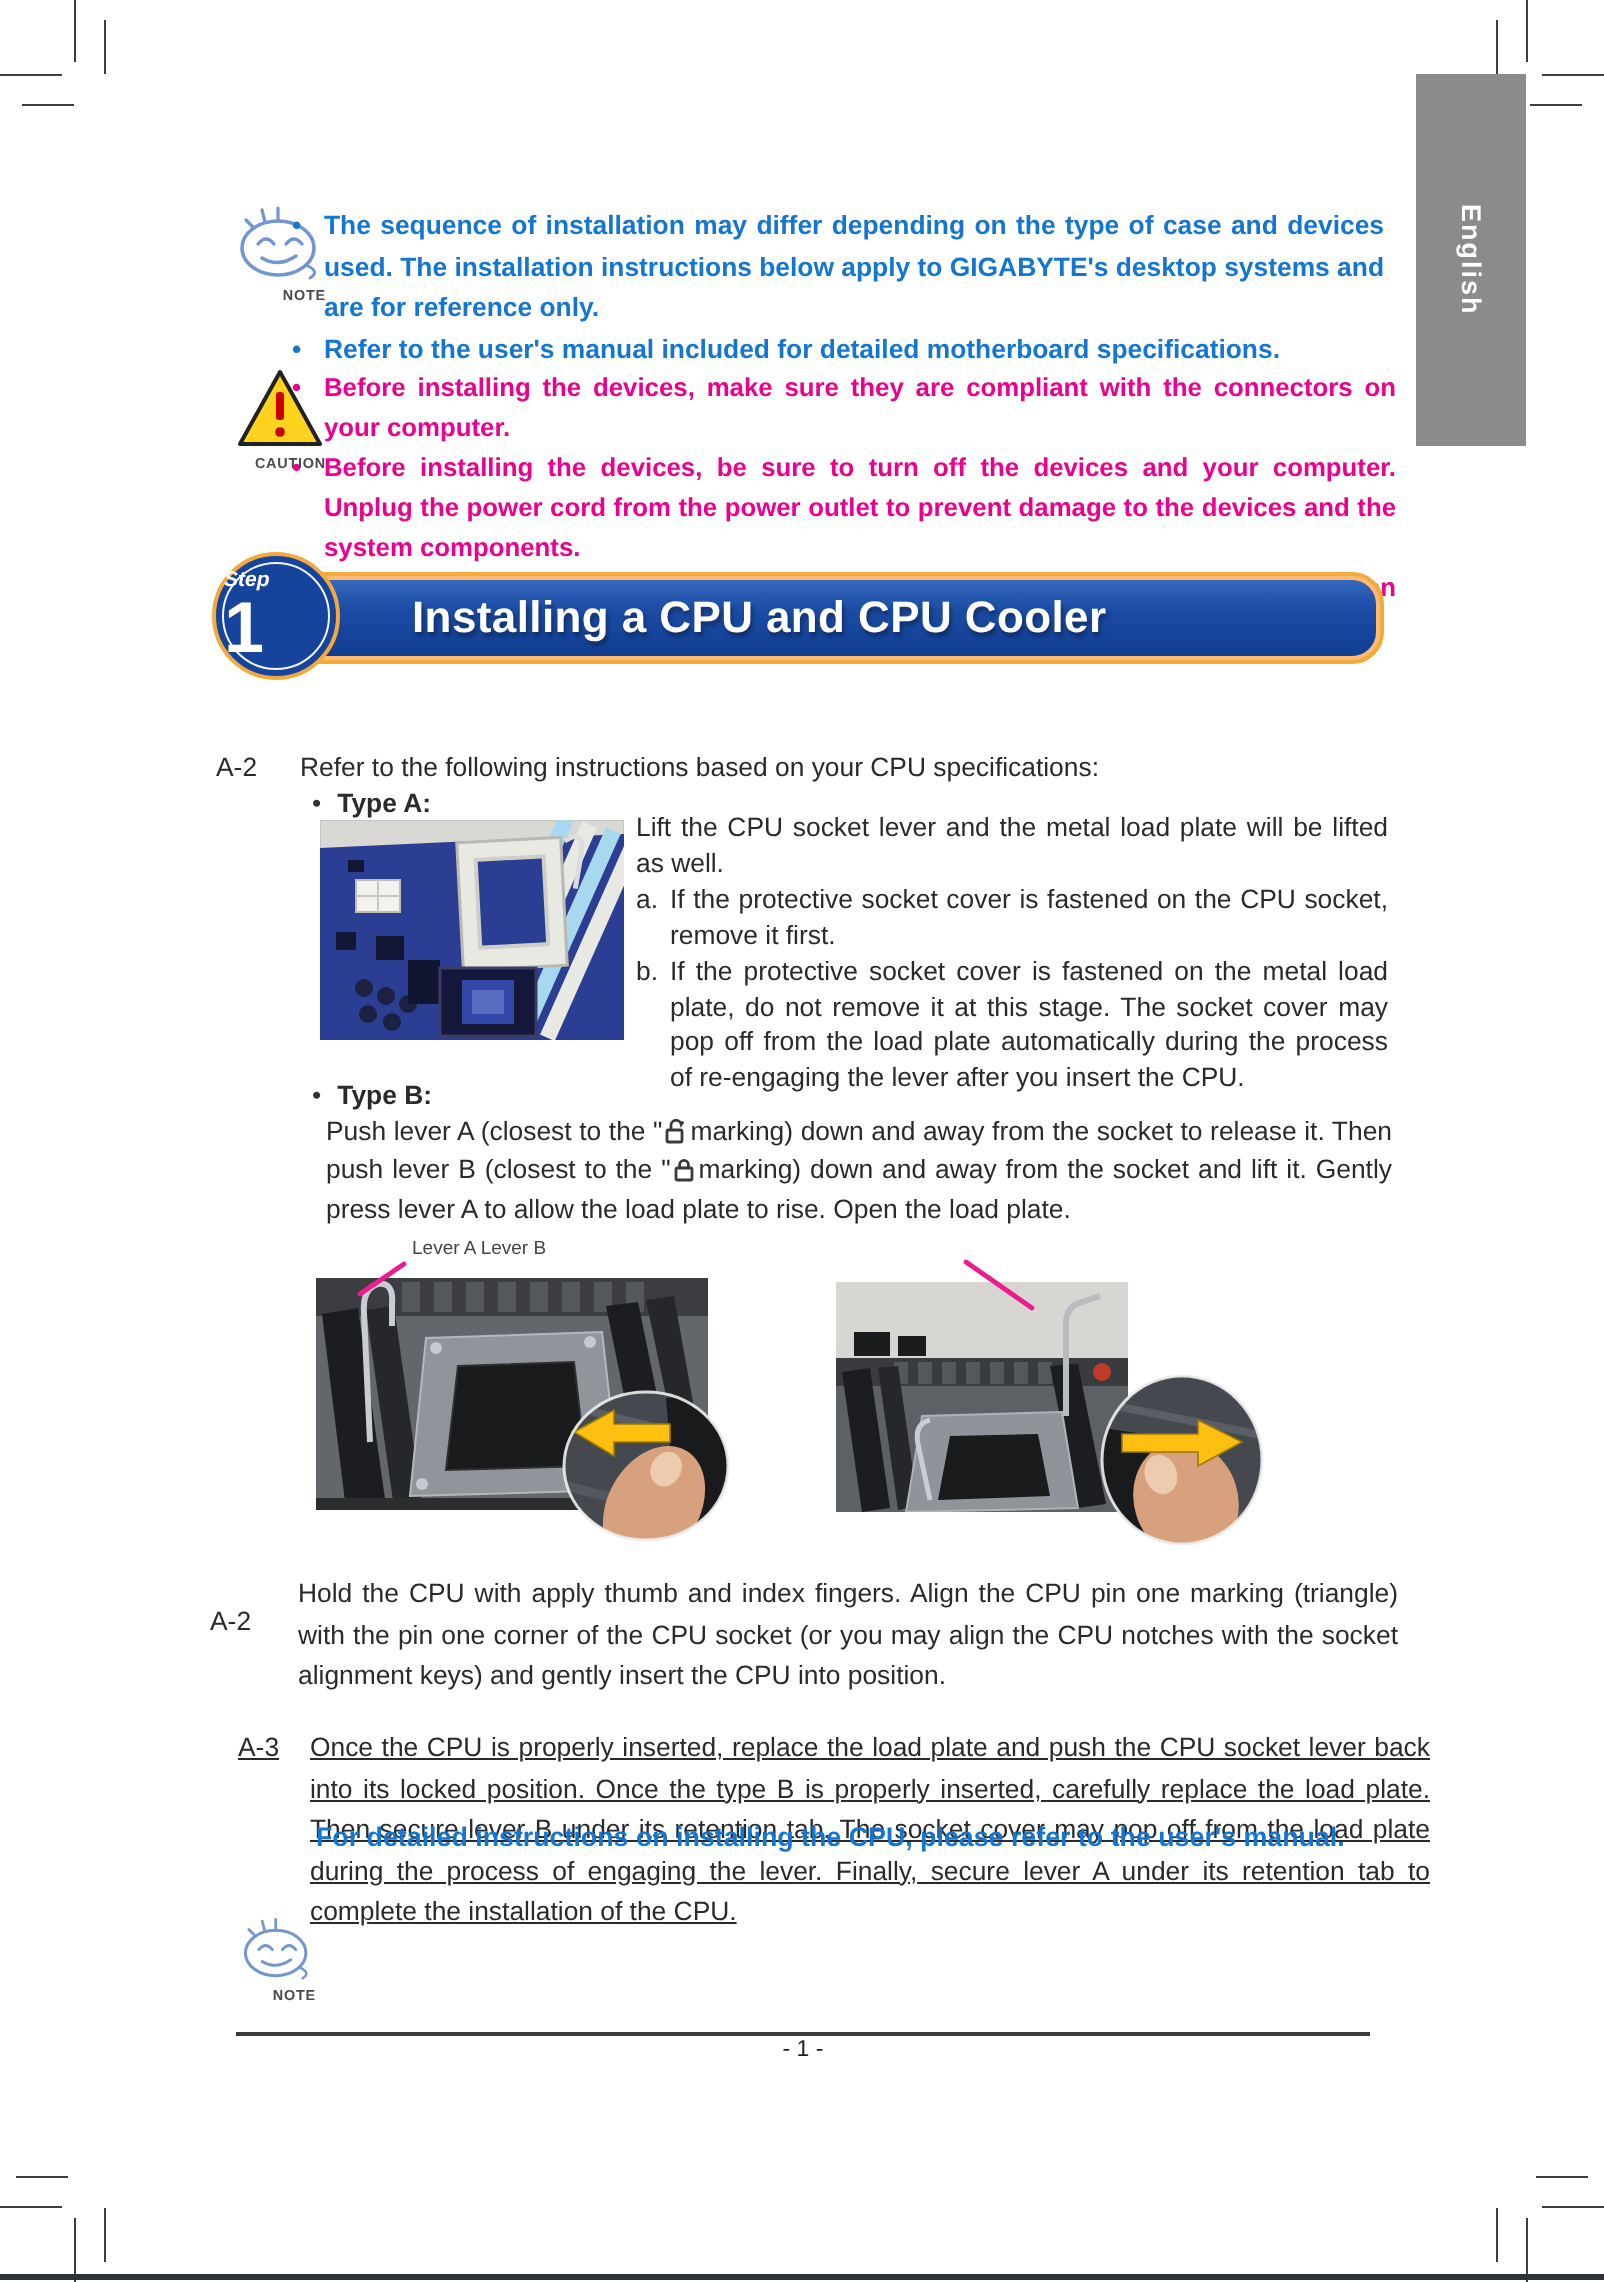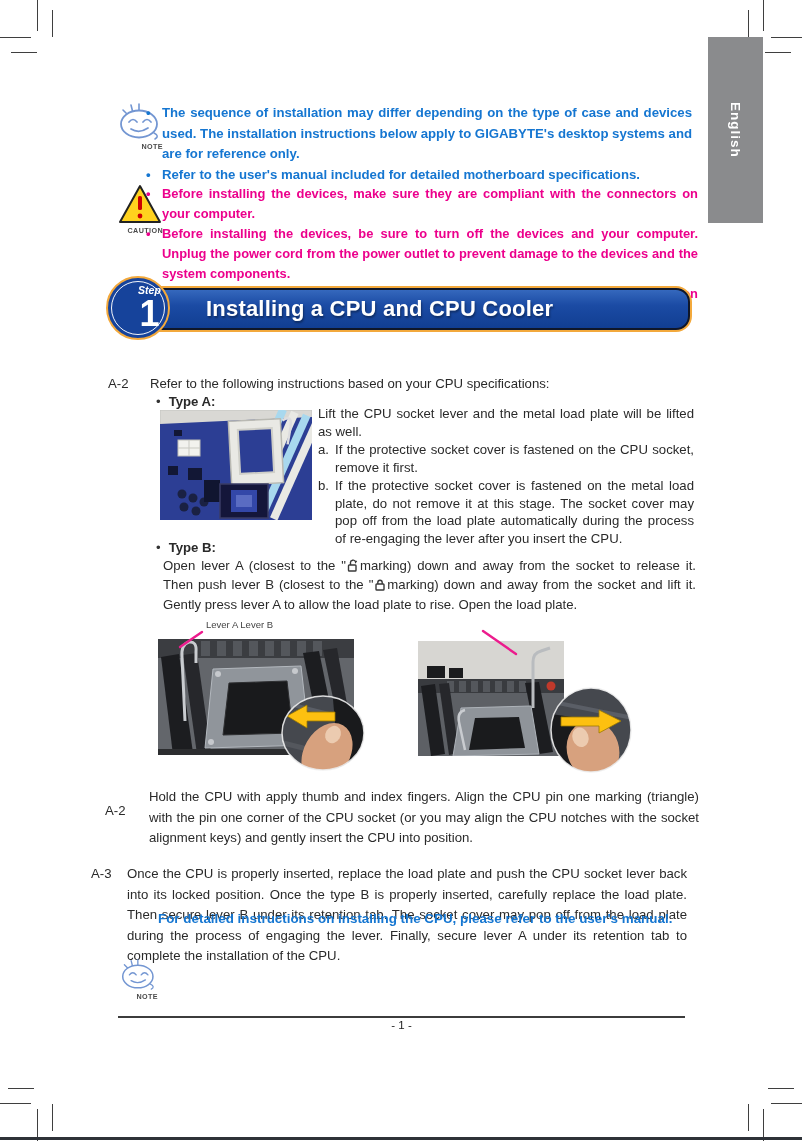--- a/index.html
+++ b/index.html
@@ -16,30 +16,30 @@
   
   .note-list{position:absolute;left:146px;top:103px;width:546px;}
   .note-list .li{display:flex;gap:7px;color:#1576d1;font-weight:bold;font-size:13.2px;line-height:20.5px;}
   .caution-list{position:absolute;left:146px;top:184px;width:552px;}
   .caution-list .li{display:flex;gap:7px;color:#ec008c;font-weight:bold;font-size:12.9px;line-height:20px;}
   .li .blt{flex:none;width:9px;}
   .li .txt{text-align:justify;}
   
   .step-banner{position:absolute;left:106px;top:276px;width:586px;height:66px;}
   .step-bar{position:absolute;left:30px;top:10px;right:0;height:46px;border:2px solid #f3a93c;
-            border-radius:16px;background:#0f172a;padding:2px;box-sizing:border-box;}
+            border-radius:16px;background:#fdba74;padding:2px;box-sizing:border-box;}
   .step-bar-inner{width:100%;height:100%;border-radius:12px;box-sizing:border-box;
             background:linear-gradient(180deg,#3568bd 0%,#1b4ba4 40%,#113e92 100%);
             display:flex;align-items:center;padding-left:66px;}
   .step-title{color:#fff;font-size:22px;font-weight:800;letter-spacing:.2px;
             text-shadow:1px 2px 2px rgba(0,0,0,.35);white-space:nowrap;}
   .step-circle{position:absolute;left:0;top:0;width:64px;height:64px;border-radius:50%;
             background:#16439b;border:2px solid #f3a93c;box-sizing:border-box;}
   .step-circle-inner{position:absolute;top:3px;left:3px;right:3px;bottom:3px;border:1.5px solid rgba(255,255,255,.95);
-            border-radius:50%;display:flex;flex-direction:column;align-items:center;padding-left:23px;}
+            border-radius:50%;display:flex;flex-direction:column;align-items:flex-start;}
   .step-word{font-size:10.5px;font-weight:bold;font-style:italic;color:#fff;margin-top:3px;line-height:1;}
   .step-num{font-size:36px;font-weight:800;color:#fff;line-height:1;margin-top:0px;}
   
   .heading-a{position:absolute;left:108px;top:349px;width:590px;font-size:15.5px;font-weight:bold;color:#1467b8;}
   .a-row{position:absolute;display:flex;font-size:13.2px;line-height:20.5px;}
   .a-label{flex:none;}
   .bullet-row{position:absolute;display:flex;gap:8px;font-size:13.2px;}
   .bullet-row .b{color:#333;}
   .bullet-row .lbl{font-weight:bold;}
   .typea-text{position:absolute;left:318px;top:405px;width:376px;font-size:13.2px;line-height:17.9px;}
@@ -48,21 +48,21 @@
   .typea-item .il{flex:none;width:17px;}
   .typea-item .it{text-align:justify;}
   .typeb-para{position:absolute;left:163px;top:556px;width:533px;font-size:13.2px;line-height:19.4px;
               text-align:justify;margin:0;}
   .lockicon{display:inline-block;vertical-align:-2px;margin:0 1px;}
   .lever-label{position:absolute;left:206px;top:619px;font-size:9.5px;color:#444;}
   .fig{position:absolute;}
   .a2-row{left:105px;top:787px;width:594px;}
   .a2-row .a-label{width:44px;margin-top:14px;}
   .a2-row .a-text{text-align:justify;}
-  .a3-row{left:91px;top:864px;width:596px;}
+  .a3-row{left:119px;top:864px;width:596px;text-decoration:underline;}
   .a3-row .a-label{width:36px;}
   .a3-row .a-text{text-align:justify;}
   .a1-row{left:108px;top:374px;}
   .a1-row .a-label{width:42px;}
   .note-bottom-text{position:absolute;left:158px;top:911px;width:540px;font-size:13.4px;
               font-weight:bold;color:#1576d1;}
   .footer-line{position:absolute;left:118px;top:1016px;width:567px;height:2.2px;background:#3c3c3c;}
   .footer-num{position:absolute;left:118px;top:1019px;width:567px;text-align:center;font-size:11.5px;color:#222;}
   .bottom-bar{position:absolute;left:0;top:1137px;width:802px;height:2.5px;background:#2e3238;}
 </style>
@@ -207,21 +207,21 @@
       <span class="il">b.</span>
       <span class="it">If the protective socket cover is fastened on the metal load plate, do not remove it at this stage. The socket cover may pop off from the load plate automatically during the process of re-engaging the lever after you insert the CPU.</span>
     </div>
   </div>
 
   <div class="bullet-row" style="left:156px;top:540px;">
     <span class="b">•</span>
     <span class="lbl">Type B:</span>
   </div>
 
-  <p class="typeb-para"><span>Open lever A (closest to the "</span><svg class="lockicon" width="12" height="13" viewBox="0 0 12 13">
+  <p class="typeb-para"><span>Push lever A (closest to the "</span><svg class="lockicon" width="12" height="13" viewBox="0 0 12 13">
         <rect x="1.5" y="6" width="7.5" height="6" rx="0.8" fill="none" stroke="#3a3a3a" stroke-width="1.4"></rect>
         <path d="M3.5,6 L3.5,4.2 A2.6,2.6 0 0 1 8.6,3.2 L9.6,1.8" fill="none" stroke="#3a3a3a" stroke-width="1.4"></path>
       </svg><span>marking) down and away from the socket to release it. Then push lever B (closest to the "</span><svg class="lockicon" width="12" height="13" viewBox="0 0 12 13">
         <rect x="2" y="6" width="8" height="6" rx="0.8" fill="none" stroke="#3a3a3a" stroke-width="1.4"></rect>
         <path d="M3.8,6 L3.8,4.4 A2.2,2.2 0 0 1 8.2,4.4 L8.2,6" fill="none" stroke="#3a3a3a" stroke-width="1.4"></path>
       </svg><span>marking) down and away from the socket and lift it. Gently press lever A to allow the load plate to rise. Open the load plate.</span></p>
 
   <div class="lever-label">Lever A Lever B</div>
 
   <div class="fig" style="left:155px;top:603px;">

